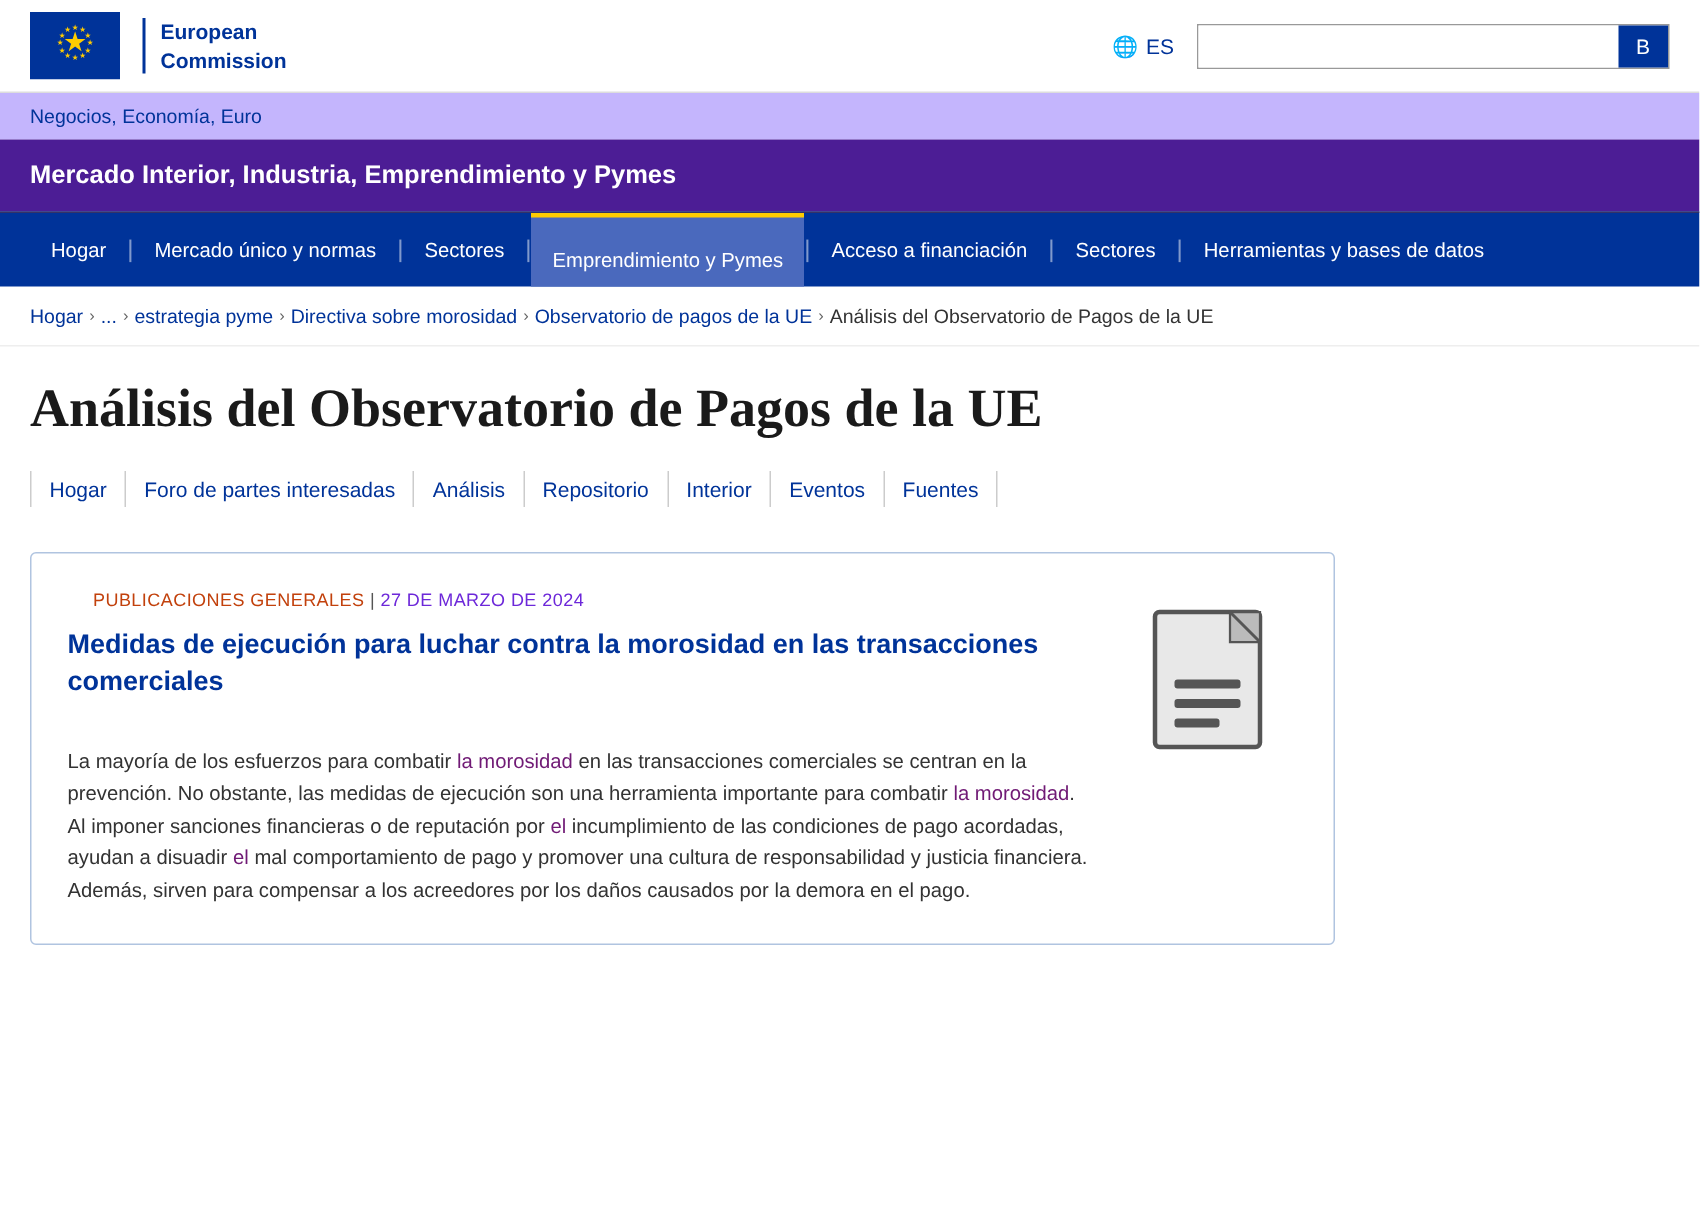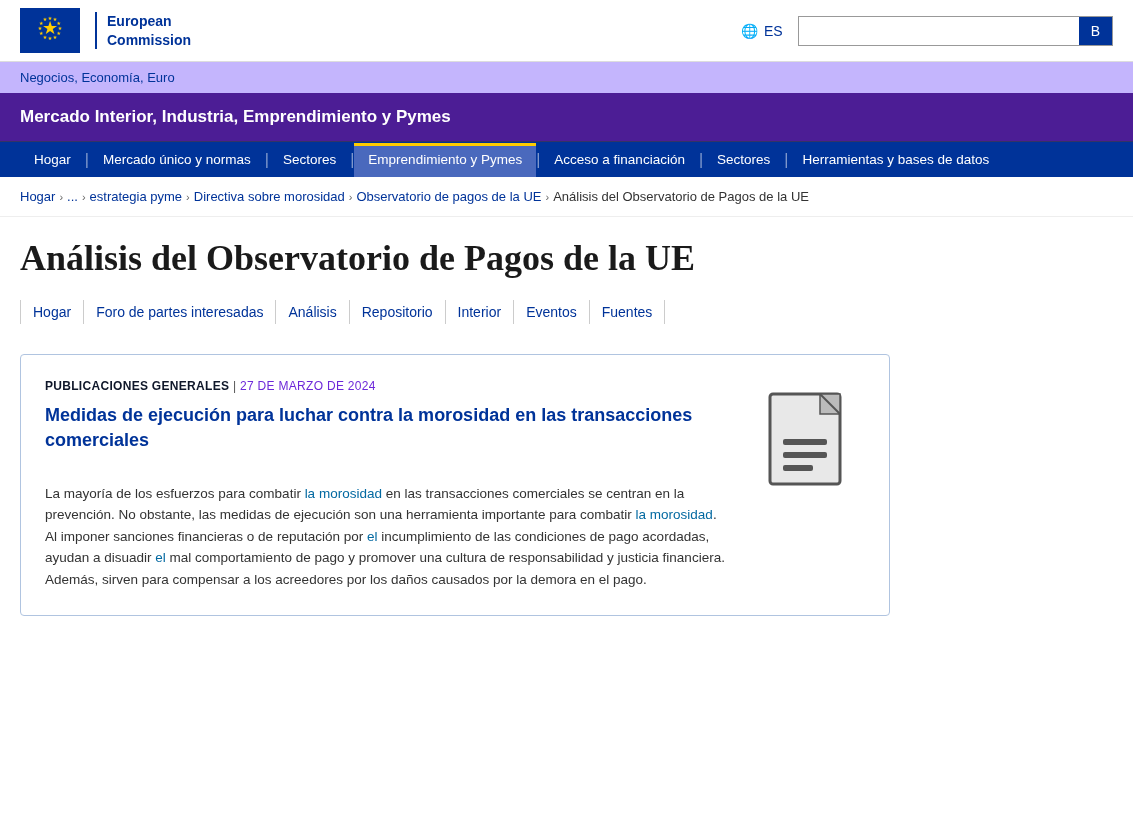--- a/index.html
+++ b/index.html
@@ -104,21 +104,21 @@
       color: #fff;
       text-decoration: none;
       padding: 10px 14px;
       font-size: 13.5px;
       display: block;
       white-space: nowrap;
     }
     .main-nav a.active {
       background: #4a69bd;
       border-top: 3px solid #ffcc00;
-      padding-top: 6px;
+      padding-top: 21px;
     }
     .nav-separator {
       color: rgba(255,255,255,0.5);
       font-size: 16px;
       line-height: 1;
     }
 
     
     .breadcrumb {
       padding: 12px 20px;
@@ -184,39 +184,40 @@
     }
     .card-text { flex: 1; }
     .card-meta {
       font-size: 12px;
       color: #555;
       margin-bottom: 10px;
       text-transform: uppercase;
       letter-spacing: 0.3px;
     }
     .card-meta .category {
-      color: #0f172a;
-      font-weight: bold;
+      color: #c2410c;
+      font-weight: normal;
+      margin-left: 17px;
     }
     .card-meta .date {
       color: #6d28d9;
     }
     .card-title {
       font-size: 18px;
       font-weight: bold;
       color: #003399;
       margin-bottom: 29px;
       line-height: 1.4;
     }
     .card-body {
       font-size: 13.5px;
       color: #333;
       line-height: 1.6;
     }
-    .card-body .highlight { color: #0369a1; }
+    .card-body .highlight { color: #701a75; }
     .card-icon {
       width: 110px;
       flex-shrink: 0;
       display: flex;
       justify-content: center;
       align-items: center;
       padding-top: 10px;
     }
   </style>
 </head>

